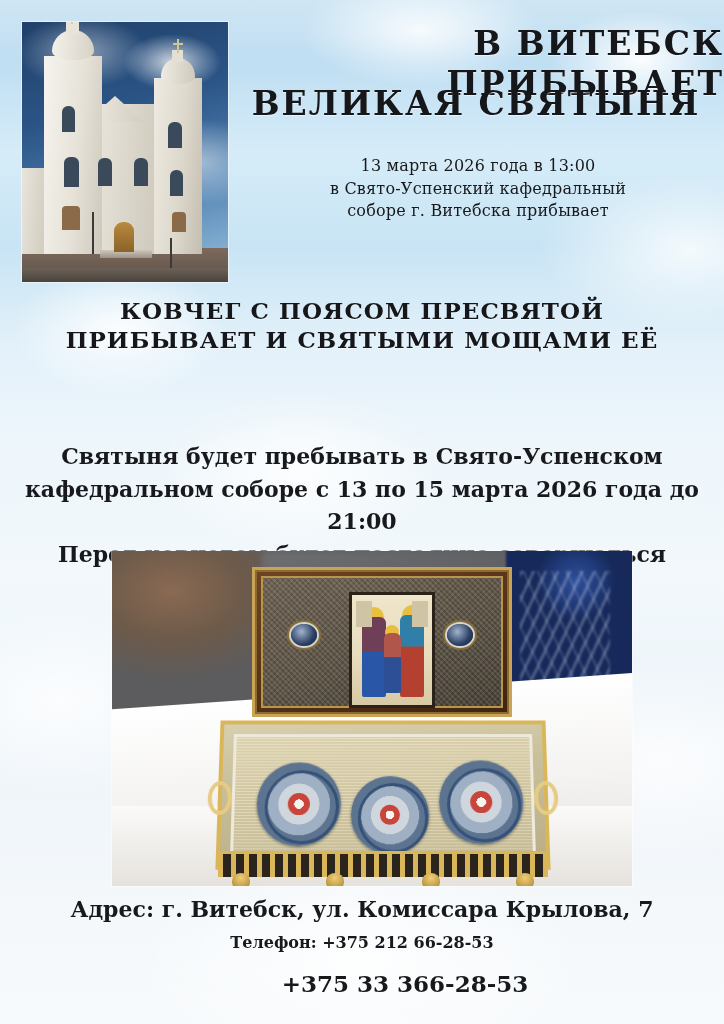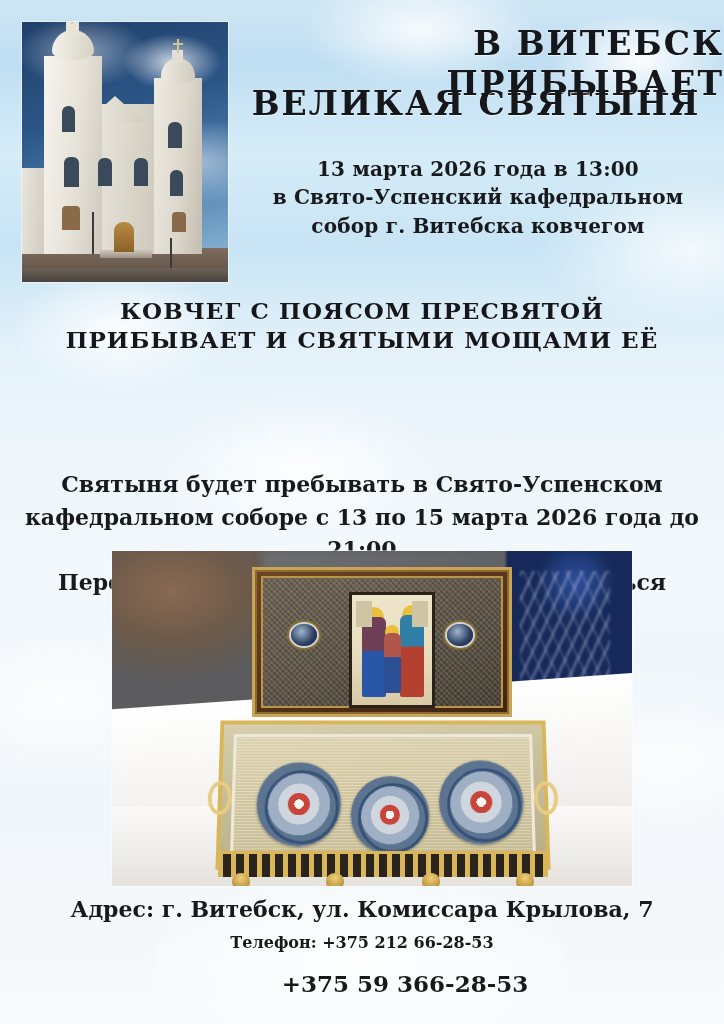--- a/index.html
+++ b/index.html
@@ -45,37 +45,37 @@
     letter-spacing:2.0px;
     color:#15171a;
     text-shadow:0 1px 0 rgba(255,255,255,.55);
   }
   #headline1{top:24px;text-align:right;}
   #headline2{top:84px;}
 
   .datelines{
     left:236px;width:484px;top:155px;
     font-family:"DejaVu Serif",serif;
-    font-weight:bold;font-size:20px;line-height:1.42;
+    font-weight:normal;font-size:16px;line-height:1.42;
     letter-spacing:.2px;color:#17191c;
   }
 
   .bigblock{
     left:8px;width:708px;top:296px;
     font-family:"DejaVu Serif",serif;
     font-weight:bold;font-size:23px;line-height:1.28;
     letter-spacing:1.1px;color:#15171a;
     text-shadow:0 1px 0 rgba(255,255,255,.5);
   }
 
   .parablock{
     left:20px;width:684px;top:440px;
     font-family:"DejaVu Serif",serif;
     font-weight:bold;font-size:22px;line-height:1.48;
-    letter-spacing:0px;color:#17191c;margin-top:28px;
+    letter-spacing:0px;color:#17191c;
   }
 
   .addr{
     left:30px;width:664px;top:898px;
     font-family:"DejaVu Serif",serif;
     font-weight:bold;font-size:22px;line-height:1.0;color:#17191c;
   }
   .phone1{
     left:30px;width:664px;top:935px;
     font-family:"DejaVu Serif",serif;
@@ -259,22 +259,22 @@
     <div class="ch-door"></div>
     <div class="ch-pole" style="left:70px;bottom:28px;height:42px;"></div>
     <div class="ch-pole" style="left:148px;bottom:14px;height:30px;"></div>
   </div>
 
   <div class="tx headline" id="headline1">В ВИТЕБСК ПРИБЫВАЕТ</div>
   <div class="tx headline" id="headline2">ВЕЛИКАЯ СВЯТЫНЯ</div>
 
   <div class="tx datelines">
     <div>13 марта 2026 года в 13:00</div>
-    <div>в Свято-Успенский кафедральном</div>
-    <div>собор г. Витебска ковчегом</div>
+    <div>в Свято-Успенский кафедральный</div>
+    <div>соборе г. Витебска прибывает</div>
   </div>
 
   <div class="tx bigblock">
     <div>КОВЧЕГ С ПОЯСОМ ПРЕСВЯТОЙ</div>
     <div>ПРИБЫВАЕТ И СВЯТЫМИ МОЩАМИ ЕЁ</div>
   </div>
 
   <div class="tx parablock">
     <div>Святыня будет пребывать в Свято-Успенском</div>
     <div>кафедральном соборе с 13 по 15 марта 2026 года до 21:00</div>
@@ -326,15 +326,15 @@
     <div class="feet">
       <div class="foot" style="left:14px;"></div>
       <div class="foot" style="left:108px;"></div>
       <div class="foot" style="right:108px;"></div>
       <div class="foot" style="right:14px;"></div>
     </div>
   </div>
 
   <div class="tx addr">Адрес:   г. Витебск, ул. Комиссара Крылова, 7</div>
   <div class="tx phone1">Телефон: +375 212 66-28-53</div>
-  <div class="tx phone2">+375 59 366-28-53</div>
+  <div class="tx phone2">+375 33 366-28-53</div>
 
 </div>
 
 </body></html>

